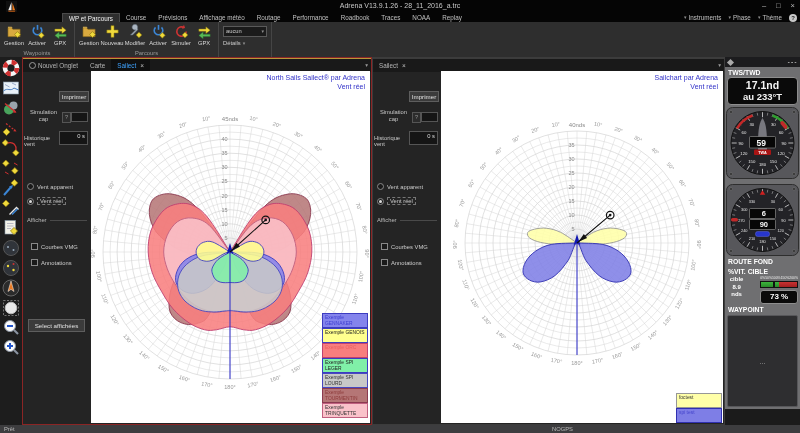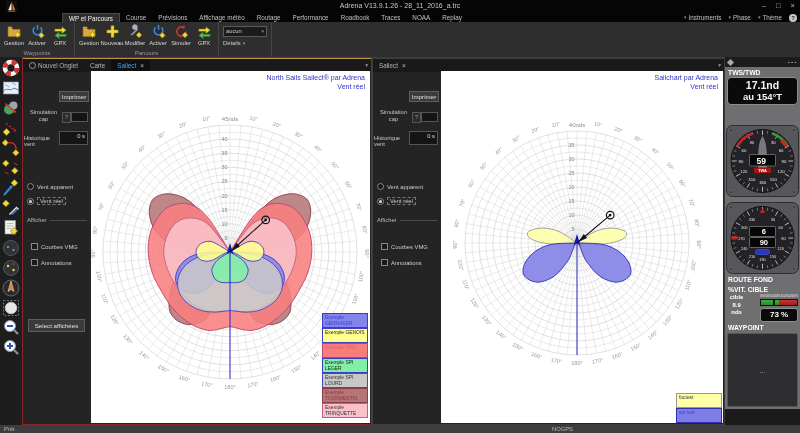--- a/index.html
+++ b/index.html
@@ -72,21 +72,21 @@
   .leg-item{box-sizing:border-box;height:15px;border:1px solid #4040c0;font-size:4.9px;line-height:1.15;padding:1px 2px;overflow:hidden;}
   
   #instr{position:absolute;left:725px;top:0;width:75px;height:352px;background:#6f6f71;display:flex;flex-direction:column;box-sizing:border-box;}
   .instr-head{height:10px;background:#1c1c1e;display:flex;align-items:center;justify-content:space-between;padding:0 3px;flex:none;}
   .ihead-diamond{width:5px;height:5px;background:#aaa;transform:rotate(45deg);}
   .ihead-dots{width:10px;height:3px;background-image:radial-gradient(circle,#999 35%,transparent 40%);background-size:3.4px 3px;}
   .instr-label{font-size:6.8px;font-weight:bold;color:#fff;padding:2px 3px 1px;flex:none;}
   .blackbox{margin:0 2px;background:#0a0a0a;border:1px solid #8e8e8e;border-radius:4px;color:#f5f5f5;text-align:center;font-weight:bold;padding:2px 0;flex:none;}
   .blackbox .l1{font-size:10.5px;line-height:11px;}
   .blackbox .l2{font-size:9.5px;line-height:11px;}
-  #gauge1{margin:20px auto 0;width:73px;height:72px;flex:none;}
+  #gauge1{margin:2px auto 0;width:73px;height:72px;flex:none;}
   #gauge2{margin:5px auto 0;width:73px;height:72px;flex:none;}
   .cible-row{display:flex;padding:0 2px;gap:14px;flex:none;}
   .cible-left{width:24px;color:#fff;font-size:6px;font-weight:bold;text-align:center;line-height:1.25;}
   .cible-right{flex:1;}
   #cible-scale{display:flex;justify-content:space-between;font-size:3.4px;color:#f0f0f0;padding:0 0 1px;}
   #cible-bar{position:relative;height:5px;background:#222;border:1px solid #111;}
   .bar-green{position:absolute;left:0;top:0;bottom:0;width:50%;background:linear-gradient(#3cb43c,#2a8a2a);}
   .bar-red{position:absolute;right:0;top:0;bottom:0;width:50%;background:linear-gradient(#c83232,#a02020);}
   .bar-marker{position:absolute;top:-1px;bottom:-1px;width:2px;background:#111;}
   .cible-value{margin-top:2px;height:12px;line-height:12px;font-size:8px;background:#0a0a0a;border:1px solid #8e8e8e;border-radius:3px;color:#fff;text-align:center;font-weight:bold;}
@@ -742,21 +742,21 @@
     </div>
 
     <div id="instr">
       <div class="instr-head">
         <span class="ihead-diamond"></span>
         <span class="ihead-dots"></span>
       </div>
       <div class="instr-label">TWS/TWD</div>
       <div class="blackbox">
         <div class="l1">17.1nd</div>
-        <div class="l2">au 154°T</div>
+        <div class="l2">au 233°T</div>
       </div>
       <div id="gauge1"><svg width="73" height="72" viewBox="0 0 73 72">
             <rect x="0.5" y="0.5" width="72" height="71" rx="6" fill="#57575b" stroke="#2e2e2e"></rect>
             <circle cx="5" cy="5" r="1.6" fill="#3a3a3a" stroke="#7c7c7c" stroke-width="0.4"></circle>
             <circle cx="68" cy="5" r="1.6" fill="#3a3a3a" stroke="#7c7c7c" stroke-width="0.4"></circle>
             <circle cx="5" cy="67" r="1.6" fill="#3a3a3a" stroke="#7c7c7c" stroke-width="0.4"></circle>
             <circle cx="68" cy="67" r="1.6" fill="#3a3a3a" stroke="#7c7c7c" stroke-width="0.4"></circle>
             <circle cx="36.5" cy="36" r="31.5" fill="#232327" stroke="#101010"></circle>
             <line x1="36.5" y1="10.2" x2="36.5" y2="5.2" stroke="#dcdcdc" stroke-width="0.8"></line>
             <line x1="41.3" y1="8.6" x2="41.8" y2="5.7" stroke="#dcdcdc" stroke-width="0.45"></line>

